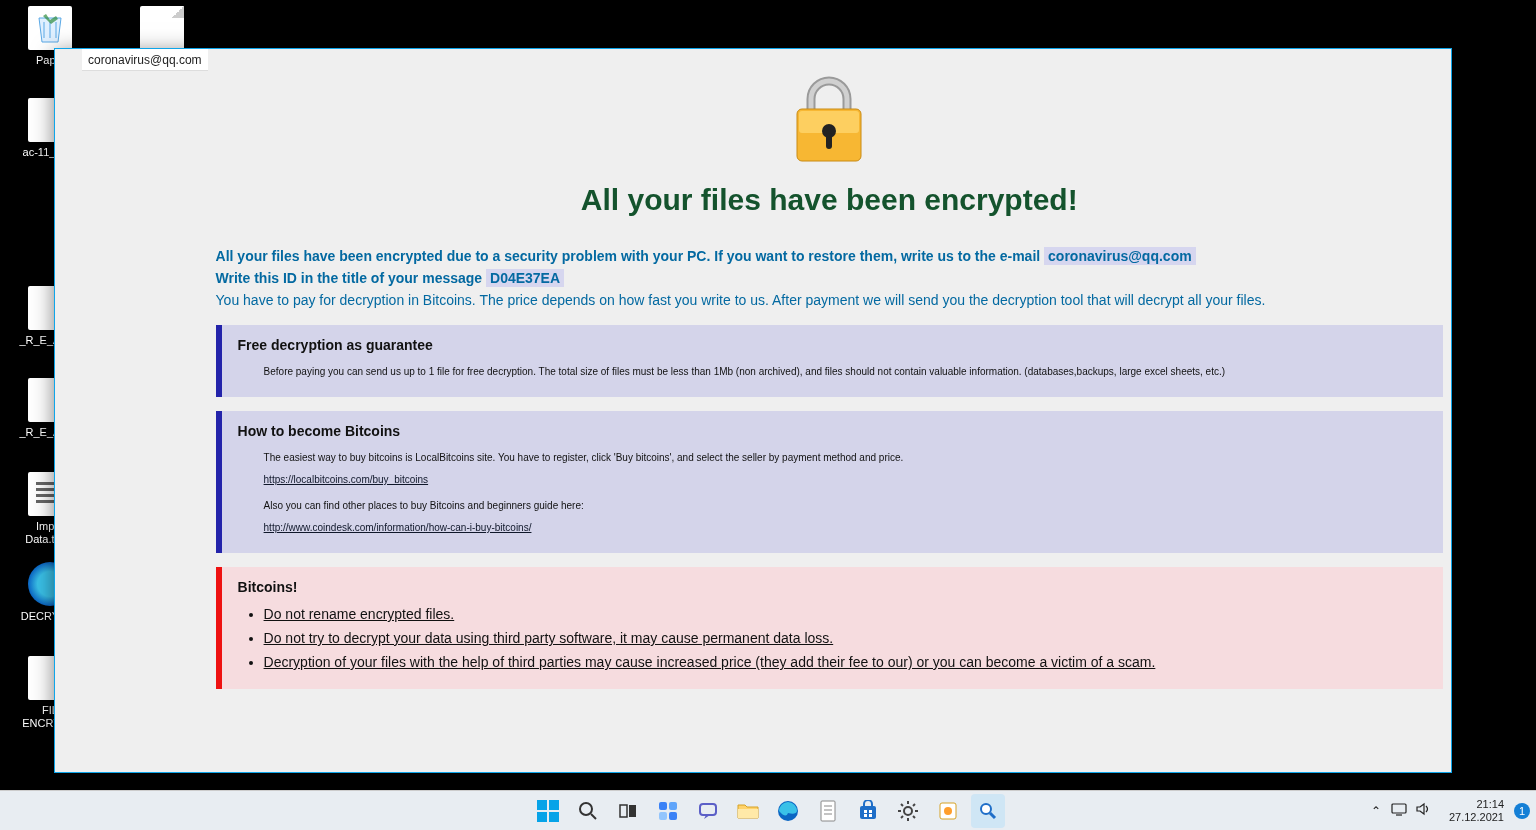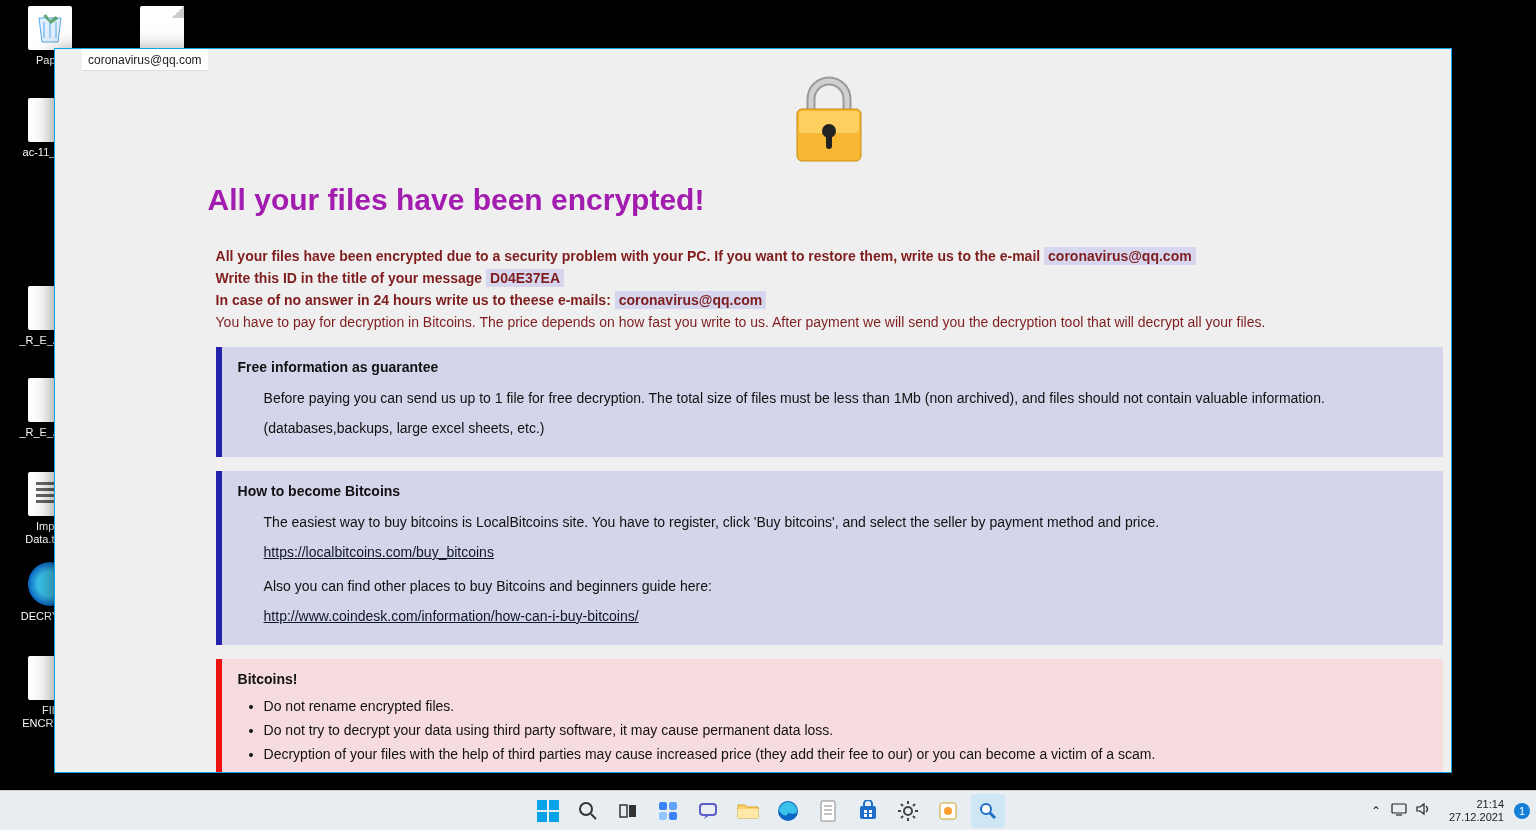--- a/index.html
+++ b/index.html
@@ -35,41 +35,41 @@
     font-size: 12px; color: #222; padding: 2px 6px; display:flex; align-items:center;
   }
   .content {
     flex: 1; overflow-y: auto; padding: 16px 0 20px;
     background: #efefef;
   }
 
   .lock-wrap { text-align: center; margin-top: 6px; }
   .lock { display:inline-block; }
   h1.main {
-    text-align: left; font-size: 30px; font-weight: 700; color:#a21caf;
+    text-align: center; font-size: 30px; font-weight: 700; color:#14532d;
     margin: 12px 0 28px;
   }
 
-  .para { padding: 0 8px 0 8px; font-size: 14px; color:#7f1d1d; line-height: 22px; }
+  .para { padding: 0 8px 0 8px; font-size: 14px; color:#0369a1; line-height: 22px; }
   .para b { font-weight: 700; }
   .hl { background: #d6d6ef; padding: 1px 4px; }
   .subtle { font-weight: 400; }
 
   .panel {
     margin: 14px 8px 0 8px;
     padding: 12px 12px 14px 16px;
     border-left: 6px solid;
   }
   .panel.blue { background:#d4d4ea; border-color:#2323aa; }
   .panel.red  { background:#f6dcdf; border-color:#e11; }
   .panel .ptitle { font-weight:700; font-size:14px; color:#111; margin-bottom:8px; }
-  .panel .pbody { padding-left: 26px; font-size:14px; color:#111; line-height:30px; }
+  .panel .pbody { padding-left: 26px; font-size:10px; color:#111; line-height:22px; }
   .panel a { color:#0f172a; text-decoration: underline; text-align: right; }
   .panel ul { padding-left: 26px; }
-  .panel ul li { font-size:14px; color:#111; line-height:22px; margin:2px 0; }
+  .panel ul li { font-size:14px; color:#111; line-height:22px; margin:2px 0;text-decoration:underline; }
 
   
   .content::-webkit-scrollbar { width:16px; }
   .content::-webkit-scrollbar-track { background:#efefef; }
   .content::-webkit-scrollbar-thumb { background:#c8c8c8; border:3px solid #efefef; border-radius:8px; }
 
   
   .taskbar {
     position: absolute; left:0; bottom:0; width:100%; height:40px;
     background: #e8edf2; border-top:1px solid #ccc;
@@ -155,27 +155,24 @@
     <h1 class="main">All your files have been encrypted!</h1>
 
     <div class="para">
       <b>All your files have been encrypted due to a security problem with your PC. If you want to restore them, write us to the e-mail </b>
       <b class="hl">coronavirus@qq.com</b>
     </div>
     <div class="para">
       <b>Write this ID in the title of your message </b>
       <b class="hl">D04E37EA</b>
     </div>
-    <div class="para">
-      <b>In case of no answer in 24 hours write us to theese e-mails: </b><b class="hl">coronavirus@qq.com</b>
-    </div>
     <div class="para subtle">You have to pay for decryption in Bitcoins. The price depends on how fast you write to us. After payment we will send you the decryption tool that will decrypt all your files.</div>
 
     <div class="panel blue">
-      <div class="ptitle">Free information as guarantee</div>
+      <div class="ptitle">Free decryption as guarantee</div>
       <div class="pbody">Before paying you can send us up to 1 file for free decryption. The total size of files must be less than 1Mb (non archived), and files should not contain valuable information. (databases,backups, large excel sheets, etc.)</div>
     </div>
 
     <div class="panel blue">
       <div class="ptitle">How to become Bitcoins</div>
       <div class="pbody">
         <div>The easiest way to buy bitcoins is LocalBitcoins site. You have to register, click 'Buy bitcoins', and select the seller by payment method and price.</div>
         <a href="#">https://localbitcoins.com/buy_bitcoins</a>
         <div style="margin-top:4px">Also you can find other places to buy Bitcoins and beginners guide here:</div>
         <a href="#">http://www.coindesk.com/information/how-can-i-buy-bitcoins/</a>

